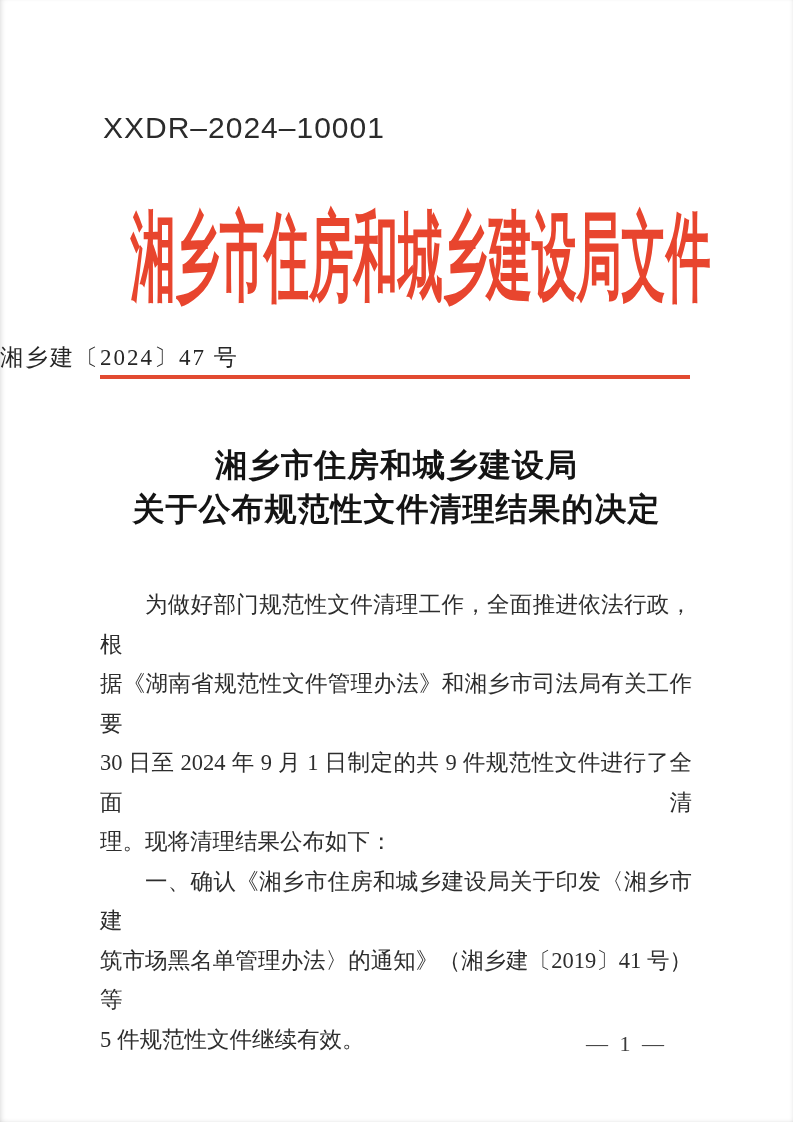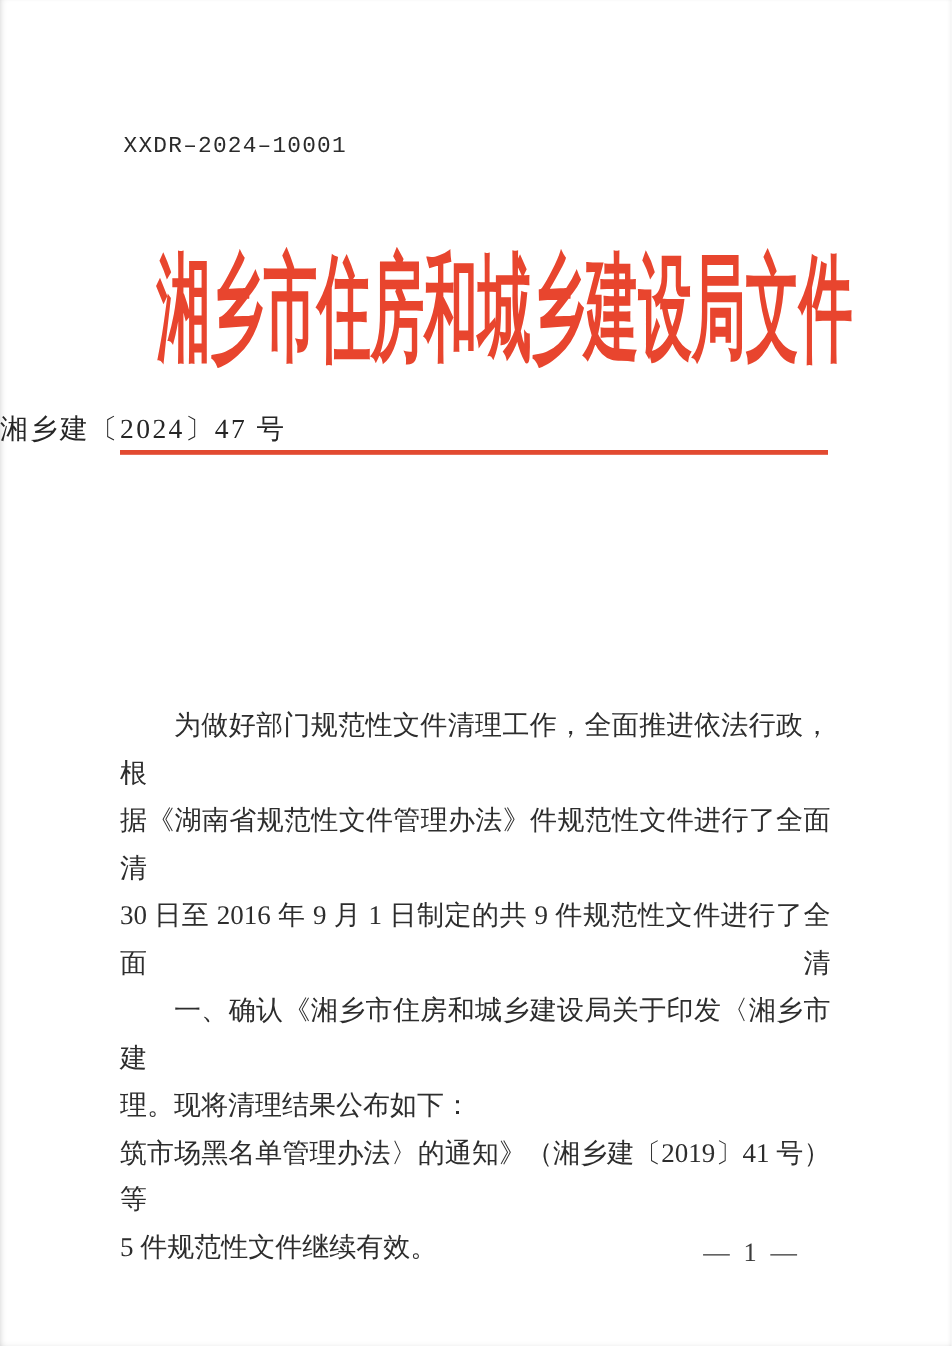--- a/index.html
+++ b/index.html
@@ -16,22 +16,22 @@
     font-family: "Liberation Serif", serif;
     color: #222;
     box-shadow: inset 4px 0 6px -4px rgba(0,0,0,0.18),
                 inset -3px 0 4px -3px rgba(0,0,0,0.10),
                 inset 0 -3px 5px -3px rgba(0,0,0,0.08);
   }
   .doc-code {
     position: absolute;
     left: 103px;
     top: 111px;
-    font-family: Liberation Mono, monospace;
-    font-size: 19px;
+    font-family: Liberation Sans, sans-serif;
+    font-size: 30px;
     letter-spacing: 1px;
     color: #2b2b2b;
     white-space: nowrap;
   }
   .banner-wrap {
     position: absolute;
     left: 0;
     top: 206px;
     width: 100%;
     height: 102px;
@@ -116,26 +116,30 @@
   <div class="doc-code">XXDR–2024–10001</div>
 
   <div class="banner-wrap">
     <span class="banner">湘乡市住房和城乡建设局文件</span>
   </div>
 
   <div class="ref-number">湘乡建〔2024〕47 号</div>
 
   <div class="red-rule"></div>
 
+  <div class="doc-title">
+    <div class="title-line">湘乡市住房和城乡建设局</div>
+    <div class="title-line">关于公布规范性文件清理结果的决定</div>
+  </div>
 
   <div class="body-text">
       <div class="bline first">为做好部门规范性文件清理工作，全面推进依法行政，根</div>
-      <div class="bline">据《湖南省规范性文件管理办法》件规范性文件进行了全面清</div>
-      <div class="bline">30 日至 2016 年 9 月 1 日制定的共 9 件规范性文件进行了全面清</div>
+      <div class="bline">据《湖南省规范性文件管理办法》和湘乡市司法局有关工作要</div>
+      <div class="bline">30 日至 2024 年 9 月 1 日制定的共 9 件规范性文件进行了全面清</div>
+      <div class="bline plast">理。现将清理结果公布如下：</div>
       <div class="bline first">一、确认《湘乡市住房和城乡建设局关于印发〈湘乡市建</div>
-      <div class="bline plast">理。现将清理结果公布如下：</div>
       <div class="bline">筑市场黑名单管理办法〉的通知》（湘乡建〔2019〕41 号）等</div>
       <div class="bline plast">5 件规范性文件继续有效。</div>
     </div>
 
   <div class="page-number">— 1 —</div>
 
 </div>
 
 </body></html>

